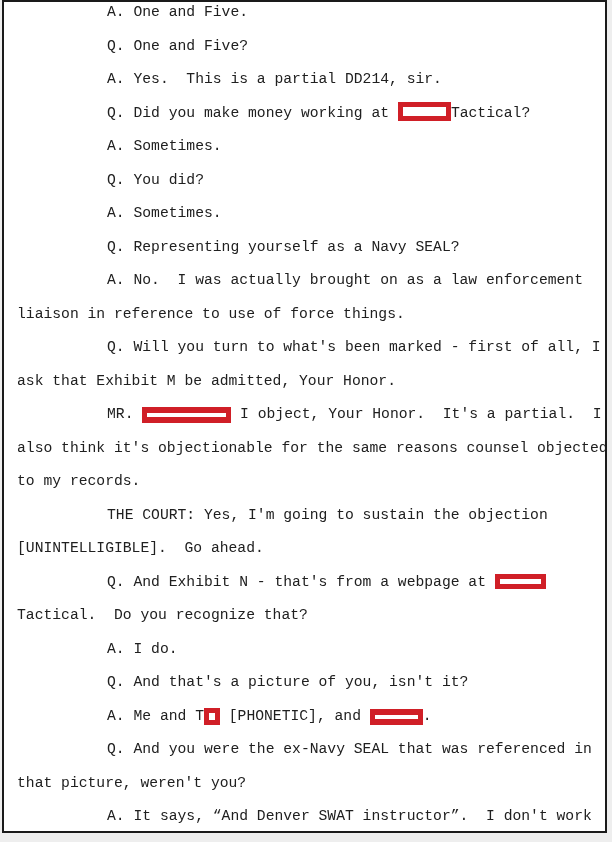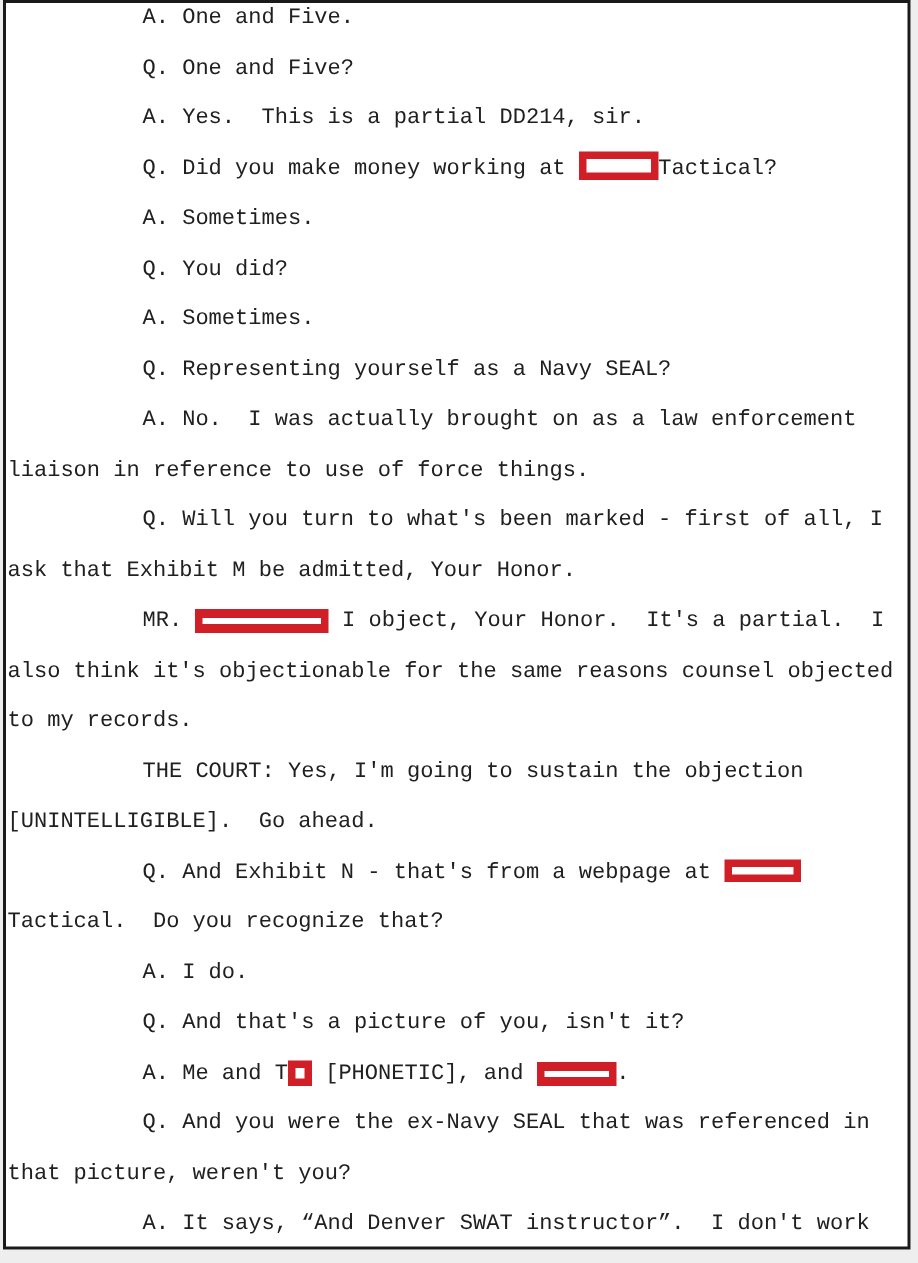--- a/index.html
+++ b/index.html
@@ -12,20 +12,21 @@
   }
   .page {
     position: absolute;
     left: 2px;
     top: 0;
     width: 605px;
     height: 833px;
     background: var(--paper, #ffffff);
     border: 2px solid var(--border, #1a1a1a);
     overflow: hidden;
+    padding-left: 12px;
   }
   .transcript {
     margin-top: -6px;
     padding-left: 1px;
     font-size: 14.7px;
     line-height: 33.5px;
     color: var(--text, #202020);
     white-space: pre;
   }
   .line { white-space: pre; }

